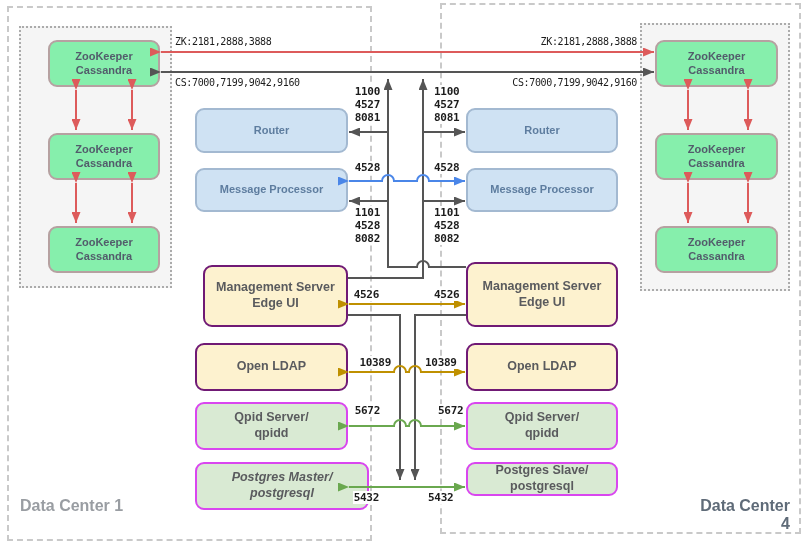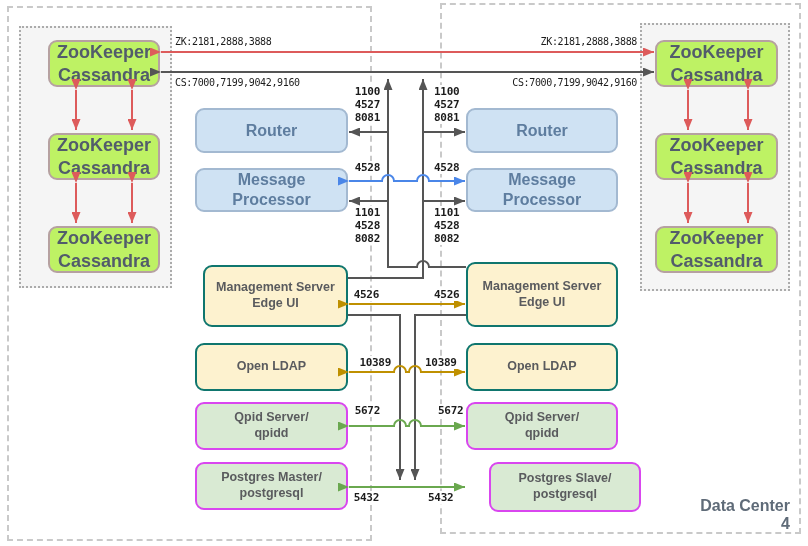--- a/index.html
+++ b/index.html
@@ -2,23 +2,23 @@
 <html><head>
 <meta charset="utf-8">
 <style>
   html,body{margin:0;padding:0;background:#fff;}
   .canvas{position:relative;width:808px;height:546px;background:#ffffff;overflow:hidden;
           font-family:"Liberation Sans",sans-serif;}
   .dc-frame{position:absolute;border:2px dashed #c9c9c9;box-sizing:border-box;}
   .cluster{position:absolute;background:#f5f5f5;border:2px dotted #ababab;box-sizing:border-box;}
   .node{position:absolute;box-sizing:border-box;border-radius:9px;display:flex;align-items:center;
         justify-content:center;text-align:center;white-space:pre-line;font-weight:bold;line-height:1.25;}
-  .pink{background:#bef264;border:2px solid #b6a1a1;color:#525c6b;font-size:18px;}
-  .blue{background:#cfe2f3;border:2px solid #a3b9d1;color:#5e7d9f;font-size:16px;}
-  .yellow{background:#fdf2cf;border:2px solid #0f766e;color:#5a5b5e;font-size:12.5px;}
+  .pink{background:#86efac;border:2px solid #b6a1a1;color:#525c6b;font-size:11px;}
+  .blue{background:#cfe2f3;border:2px solid #a3b9d1;color:#5e7d9f;font-size:11px;}
+  .yellow{background:#fdf2cf;border:2px solid #701a75;color:#5a5b5e;font-size:12.5px;}
   .green{background:#d9ead3;border:2px solid #d946ef;color:#5a5b5e;font-size:12.5px;}
   .port{position:absolute;font-family:"DejaVu Sans Mono",monospace;font-size:11px;font-weight:700;
         letter-spacing:-0.3px;line-height:13px;color:#1c1c1c;background:#ffffff;white-space:pre-line;
         z-index:6;padding:0 1px;}
   .wire-label{position:absolute;font-family:"DejaVu Sans Mono",monospace;font-size:10px;font-weight:400;
         letter-spacing:-0.35px;line-height:12px;color:#1c1c1c;background:#ffffff;white-space:nowrap;
         z-index:6;padding:0 1px;}
   .dc-label{position:absolute;font-size:16px;font-weight:bold;z-index:6;}
   .dc1-label{color:#999da2;}
   .dc2-label{color:#5f6b78;}
@@ -50,31 +50,31 @@
   <div class="node pink boxes" style="left:655px;top:226px;width:123px;height:47px;">ZooKeeper
 Cassandra</div>
 
   <div class="node blue boxes" style="left:195px;top:108px;width:153px;height:45px;">Router</div>
   <div class="node blue boxes" style="left:195px;top:168px;width:153px;height:44px;">Message Processor</div>
   <div class="node yellow boxes" style="left:203px;top:265px;width:145px;height:62px;">Management Server
 Edge UI</div>
   <div class="node yellow boxes" style="left:195px;top:343px;width:153px;height:48px;">Open LDAP</div>
   <div class="node green boxes" style="left:195px;top:402px;width:153px;height:48px;">Qpid Server/
 qpidd</div>
-  <div class="node green boxes" style="left:195px;top:462px;width:153px;height:48px;">Postgres Master/
+  <div class="node green boxes" style="left:195px;top:462px;width:174px;height:48px;font-style:italic;">Postgres Master/
 postgresql</div>
 
   <div class="node blue boxes" style="left:466px;top:108px;width:152px;height:45px;">Router</div>
   <div class="node blue boxes" style="left:466px;top:168px;width:152px;height:44px;">Message Processor</div>
   <div class="node yellow boxes" style="left:466px;top:262px;width:152px;height:65px;">Management Server
 Edge UI</div>
   <div class="node yellow boxes" style="left:466px;top:343px;width:152px;height:48px;">Open LDAP</div>
   <div class="node green boxes" style="left:466px;top:402px;width:152px;height:48px;">Qpid Server/
 qpidd</div>
-  <div class="node green boxes" style="left:489px;top:462px;width:152px;height:50px;">Postgres Slave/
+  <div class="node green boxes" style="left:466px;top:462px;width:152px;height:34px;">Postgres Slave/
 postgresql</div>
 
   <svg class="wires" width="808" height="546" viewBox="0 0 808 546">
     <defs>
       <marker id="ah-red" markerUnits="userSpaceOnUse" markerWidth="11" markerHeight="9" refX="11" refY="4.5" orient="auto">
         <path d="M0 0 L11 4.5 L0 9 Z" fill="#dd5b5b"></path>
       </marker>
       <marker id="ah-dark" markerUnits="userSpaceOnUse" markerWidth="11" markerHeight="9" refX="11" refY="4.5" orient="auto">
         <path d="M0 0 L11 4.5 L0 9 Z" fill="#555555"></path>
       </marker>
@@ -152,15 +152,16 @@
 
   <div class="port" style="right:416px;top:356px;">10389</div>
   <div class="port" style="left:424px;top:356px;">10389</div>
 
   <div class="port" style="right:427px;top:404px;">5672</div>
   <div class="port" style="left:437px;top:404px;">5672</div>
 
   <div class="port" style="right:428px;top:491px;">5432</div>
   <div class="port" style="left:427px;top:491px;">5432</div>
 
+  <div class="dc-label dc1-label" style="left:20px;top:497px;">Data Center 1</div>
   <div class="dc-label dc2-label" style="left:690px;top:497px;width:100px;text-align:right;">Data Center 4</div>
 
 </div>
 
 </body></html>

